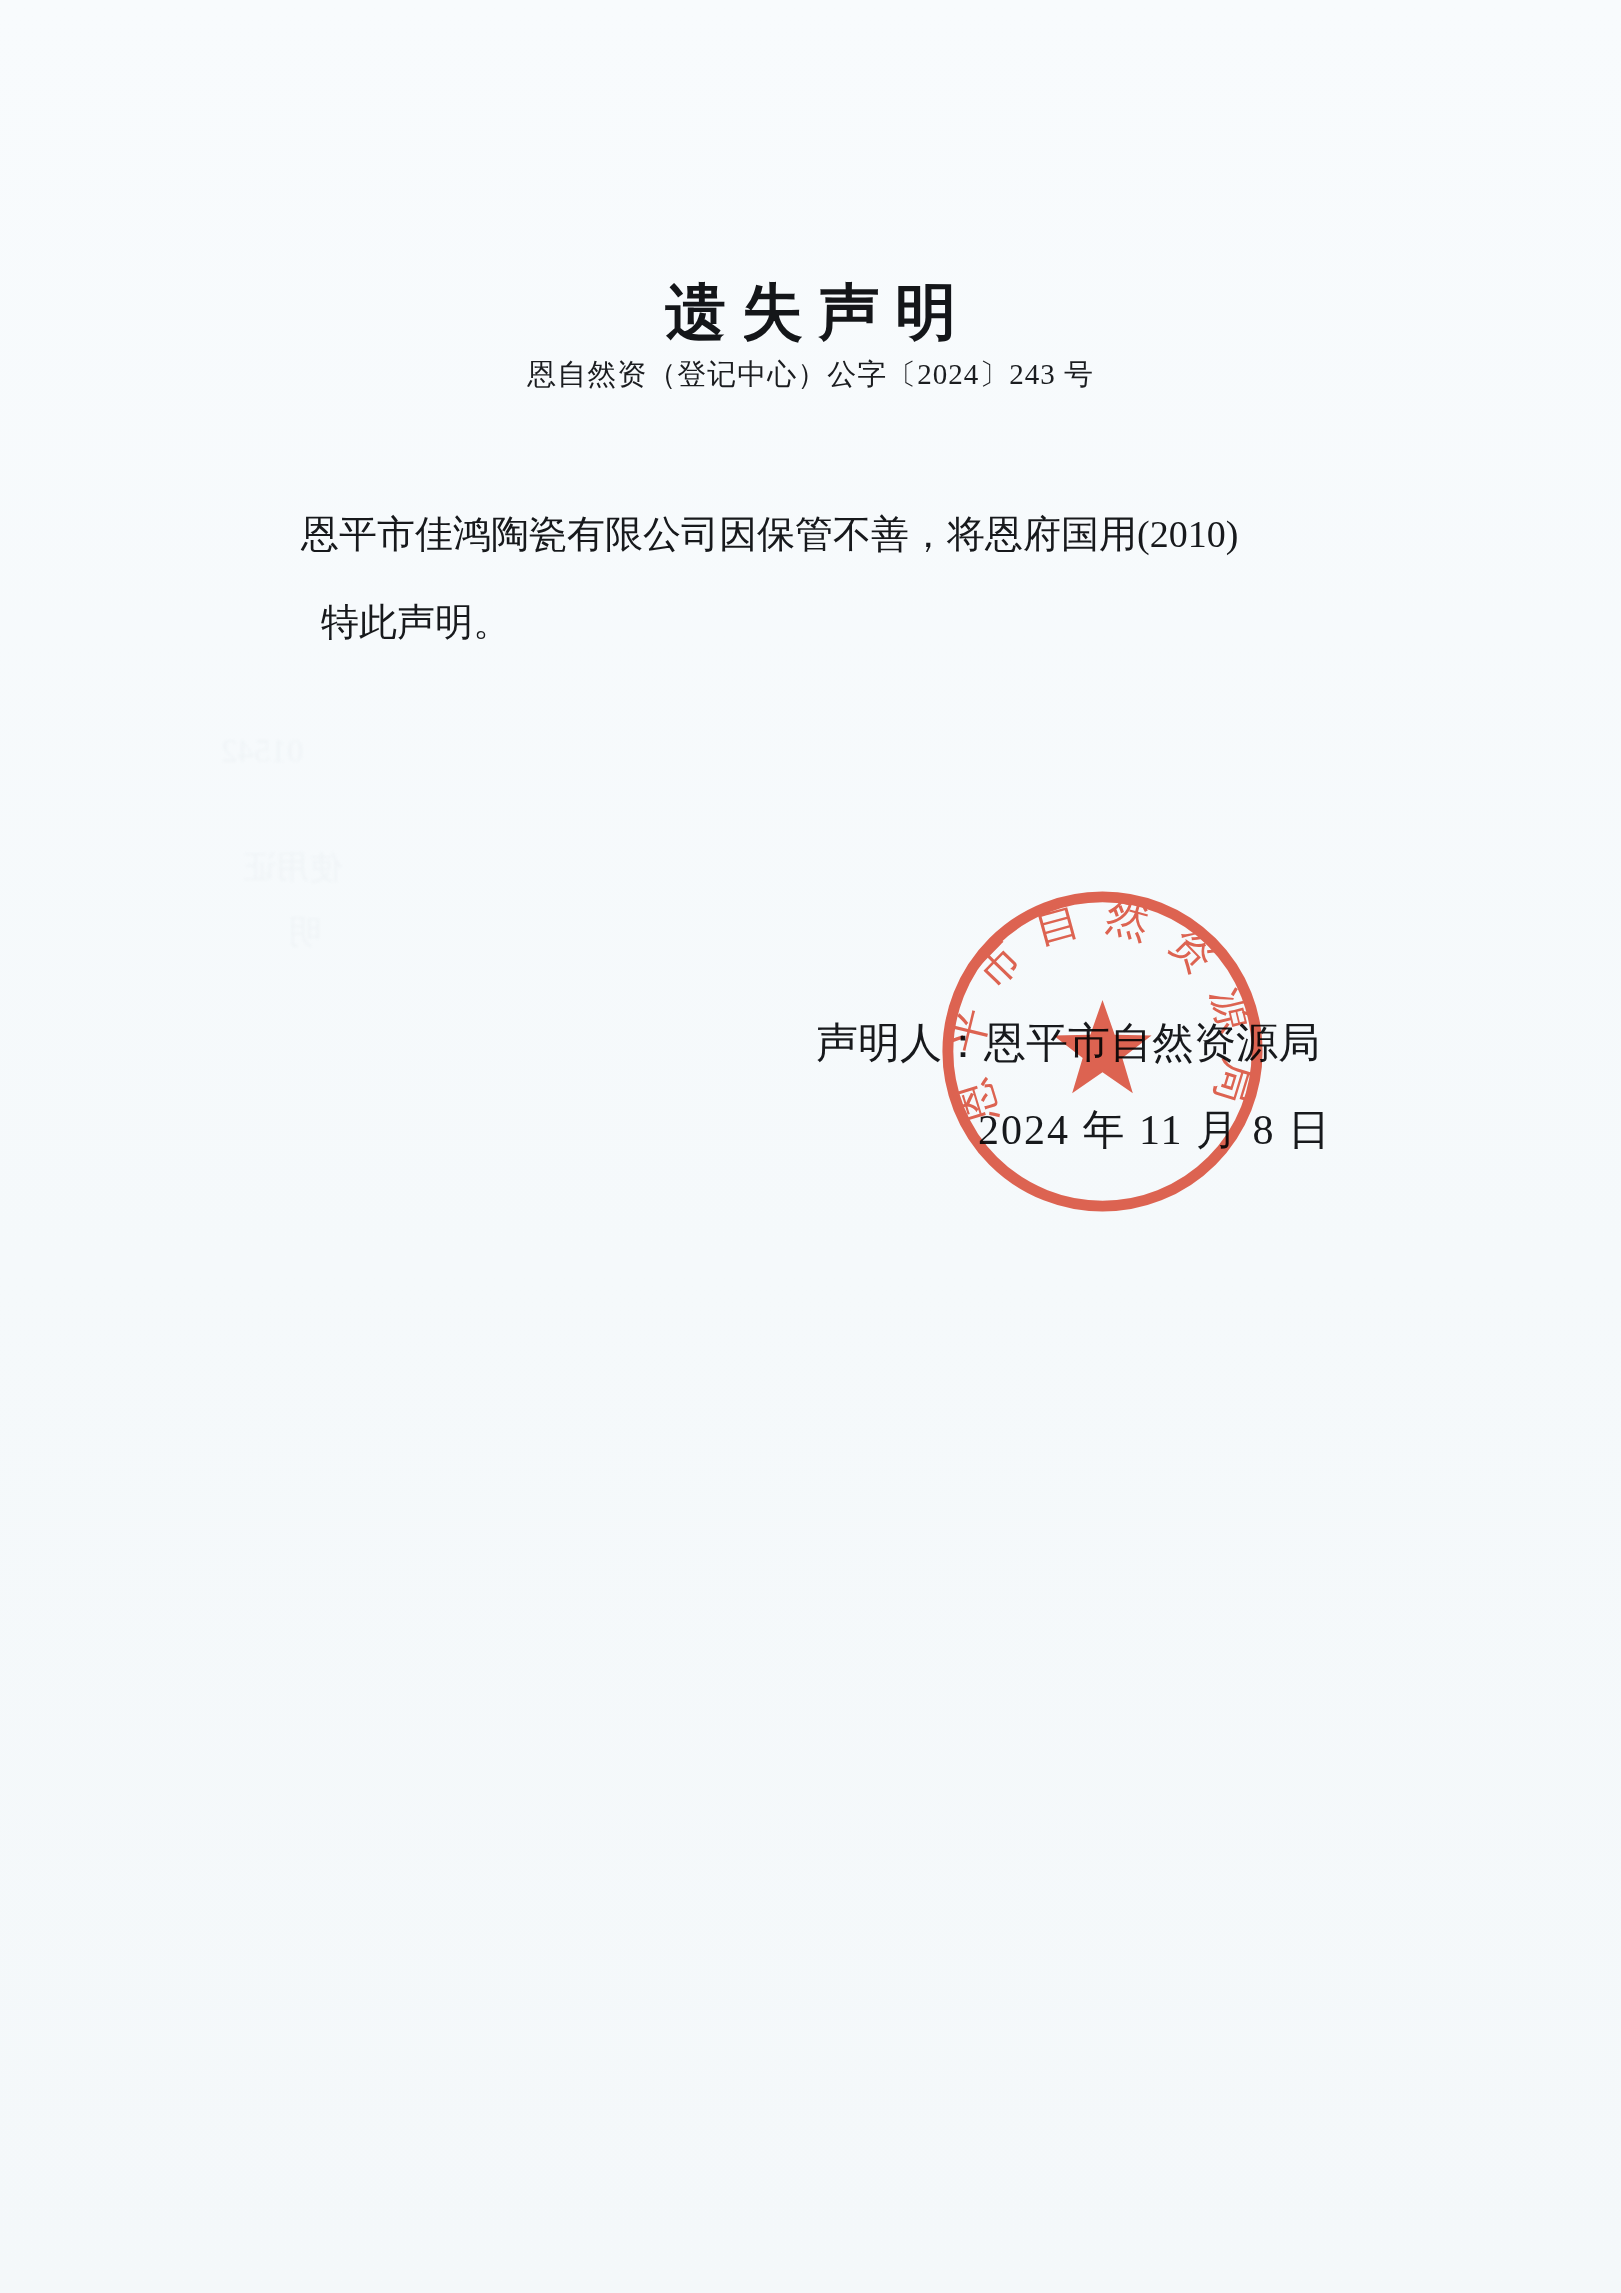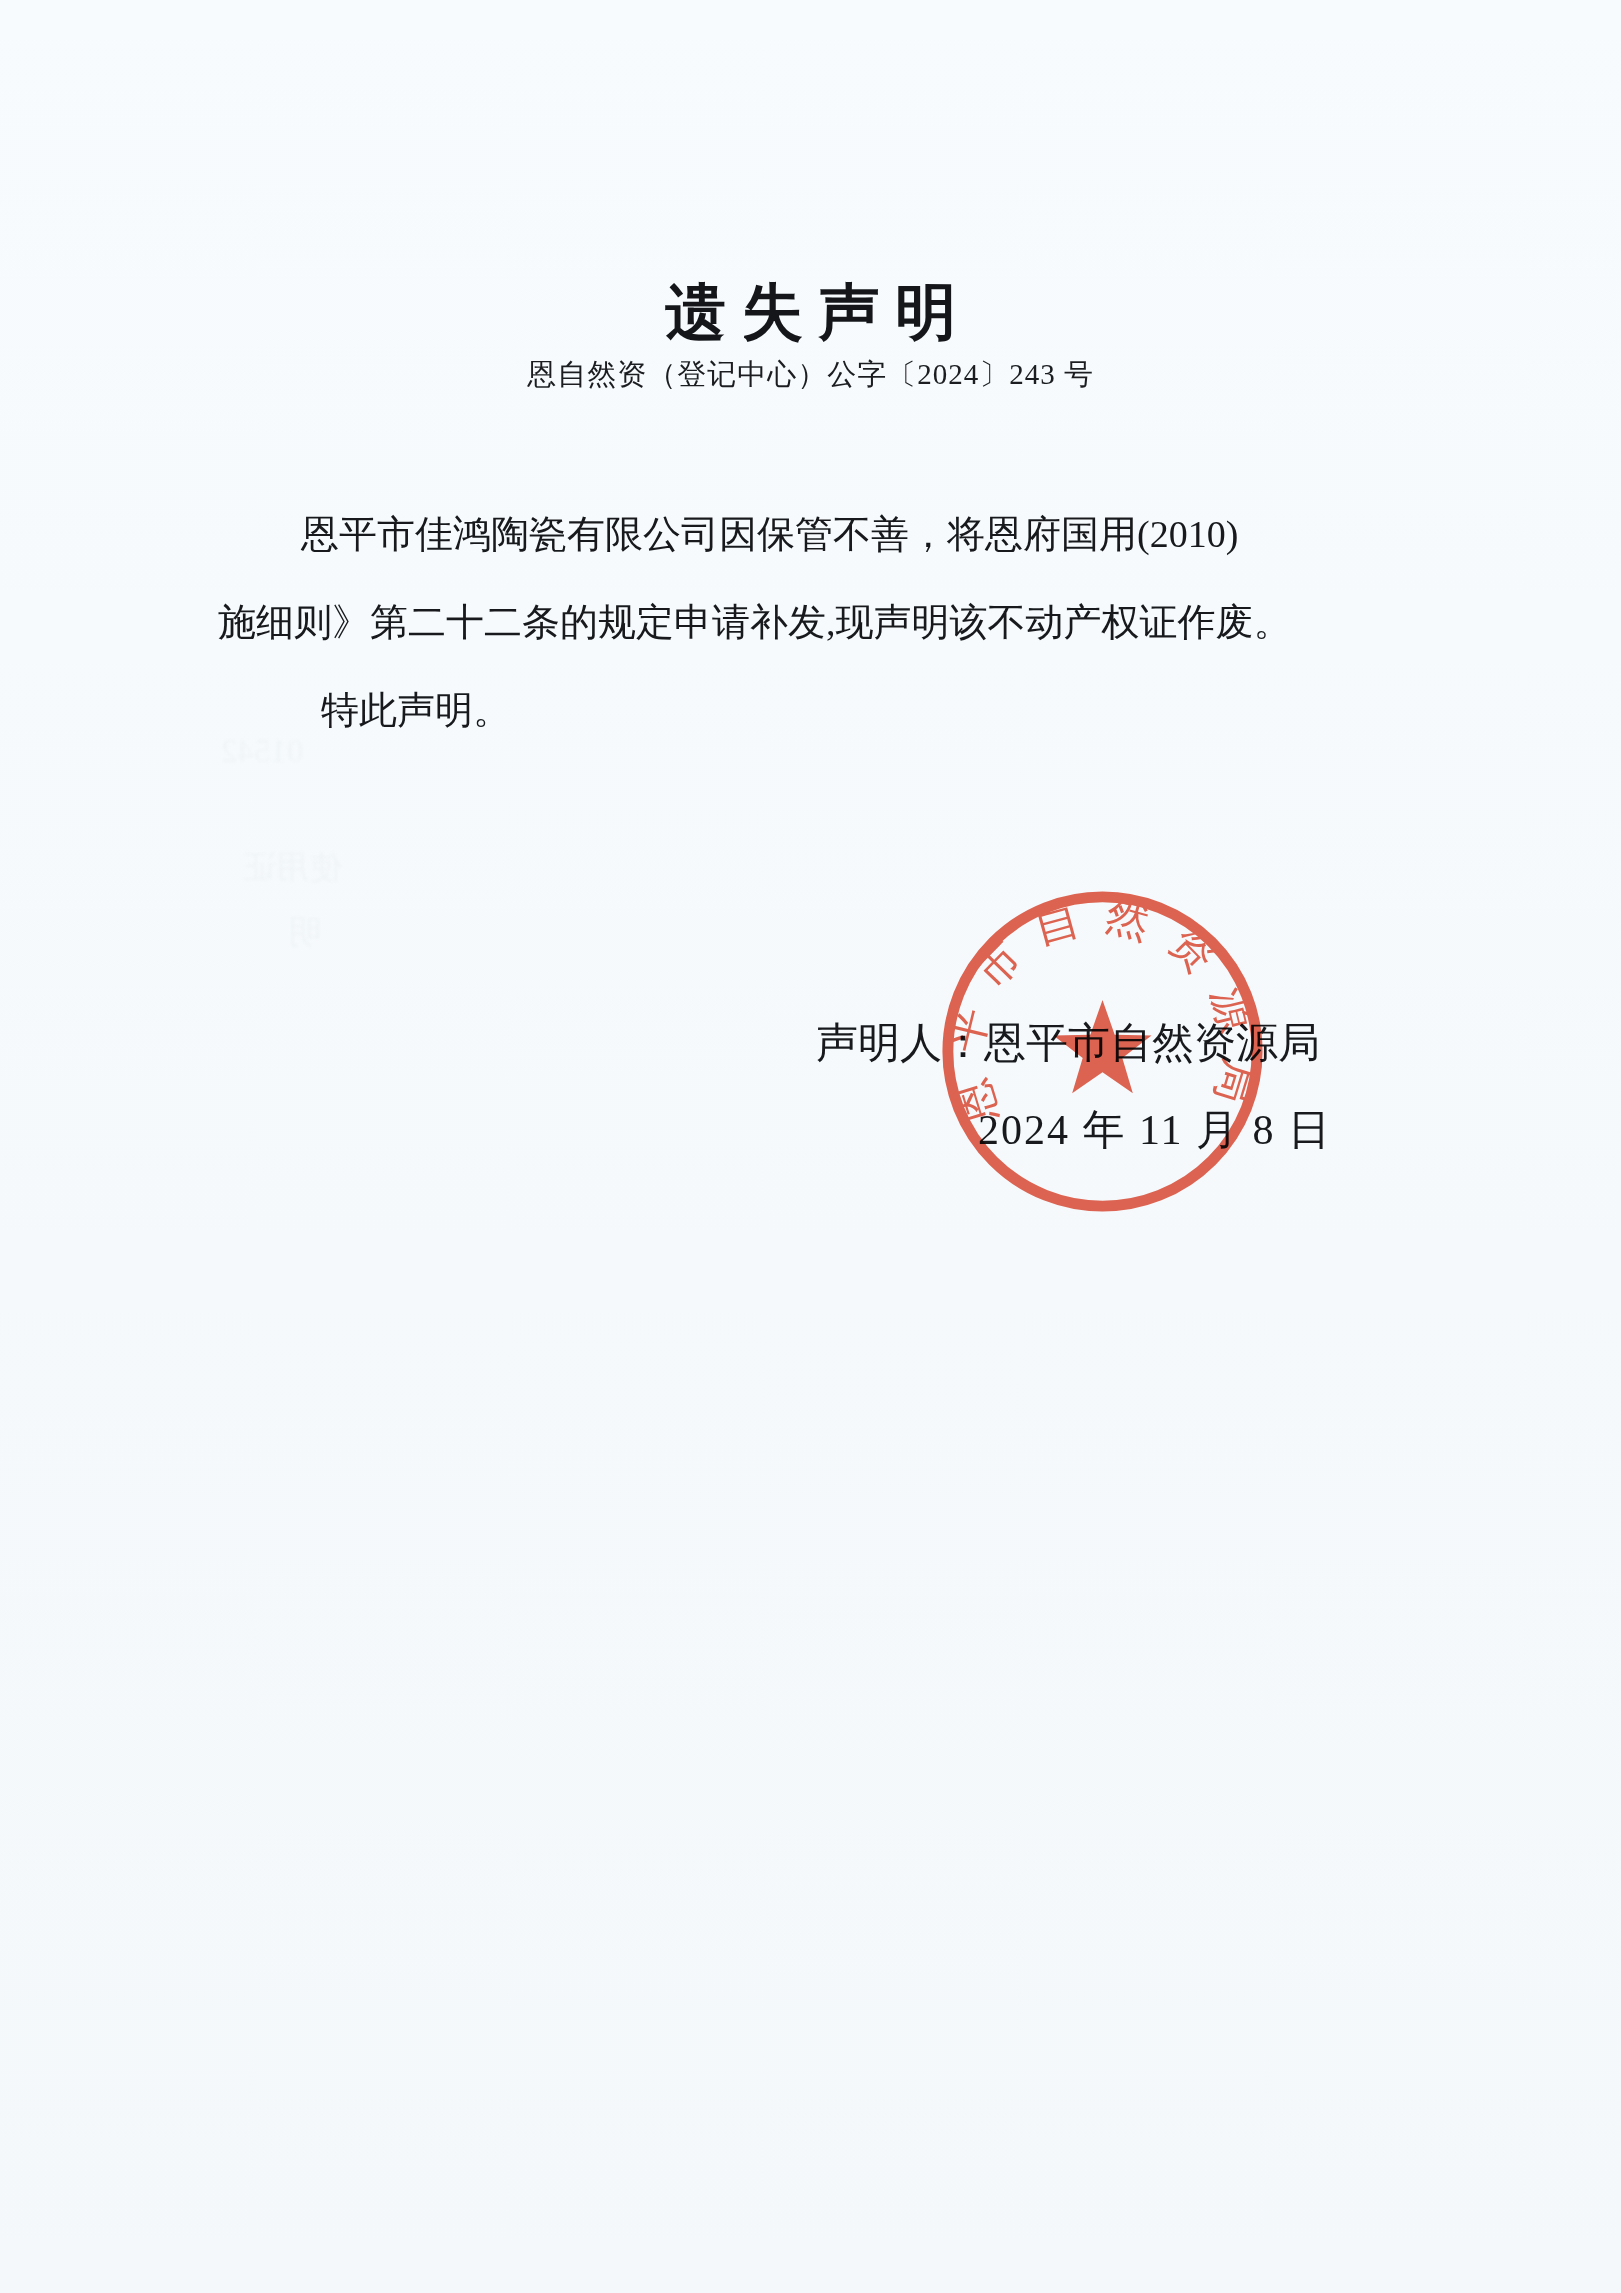--- a/index.html
+++ b/index.html
@@ -70,21 +70,20 @@
 <body>
 
 <div class="page">
 
   <div class="doc-title">遗失声明</div>
 
   <div class="doc-number">恩自然资（登记中心）公字〔2024〕243 号</div>
 
   <div class="doc-body">
     <div class="body-line indent-first">恩平市佳鸿陶瓷有限公司因保管不善，将恩府国用(2010)</div>
-    <div class="body-line">施细则》第二十二条的规定申请补发,现声明该不动产权证作废。</div>
     <div class="body-line indent-close">特此声明。</div>
   </div>
 
   <div class="sig-line"><span>声明人：</span><span>恩平市自然资源局</span></div>
 
   <div class="date-line">2024 年 11 月 8 日</div>
 
   <div class="ghost ghost-1">01542</div>
   <div class="ghost ghost-2">使用证</div>
   <div class="ghost ghost-3">明</div>

